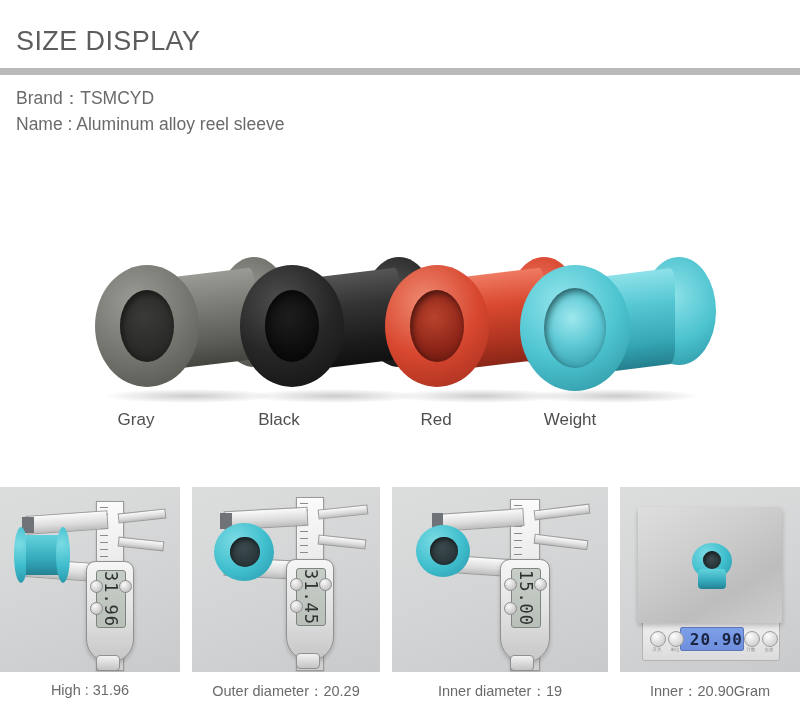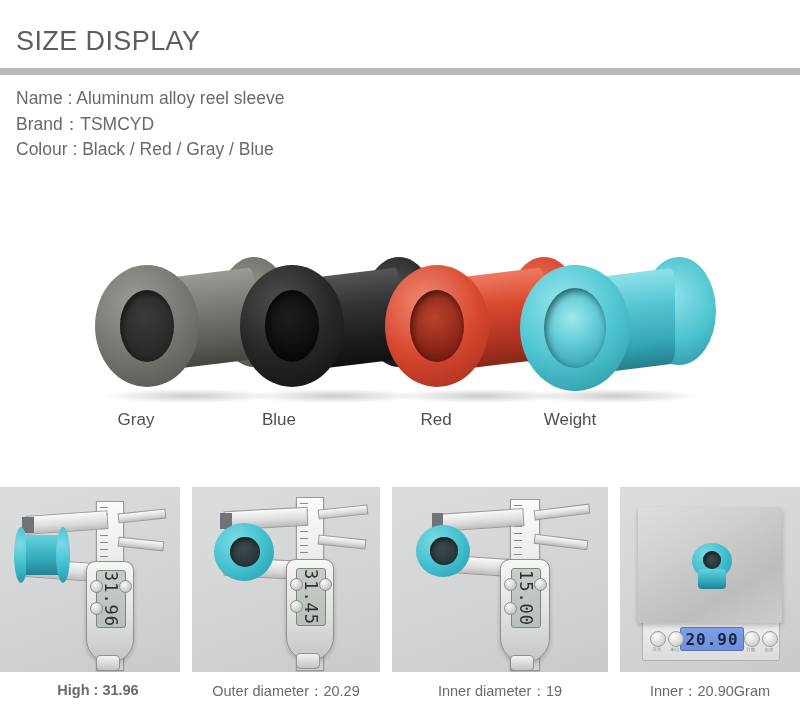--- a/index.html
+++ b/index.html
@@ -201,21 +201,21 @@
     position: absolute;
     background: linear-gradient(180deg, #f2f2f2 0%, #dcdcdc 100%);
     border: 1px solid #b3b3b3;
     border-radius: 3px;
   }
   .scale-lcd {
     position: absolute;
     background: linear-gradient(180deg, #7c9fe8 0%, #6f8fdd 100%);
     border: 1px solid #5d76b8;
     border-radius: 2px;
-    display: flex; align-items: center; justify-content: center;
+    display: flex; align-items: center; justify-content: flex-end;
   }
   .scale-digits {
     font-family: "DejaVu Sans Mono", monospace;
     font-size: 16px;
     font-weight: bold;
     color: #1a2340;
     letter-spacing: 1px;
   }
   .scale-key {
     position: absolute;
@@ -240,23 +240,22 @@
     white-space: nowrap;
   }
 </style>
 </head>
 <body>
 
 <div class="page-title">SIZE DISPLAY</div>
 <div class="title-rule"></div>
 
 <div class="spec-list">
+  <div class="spec-row">Brand：TSMCYD</div>
   <div class="spec-row">Name : Aluminum alloy reel sleeve</div>
-  <div class="spec-row">Brand：TSMCYD</div>
-  <div class="spec-row">Colour : Black / Red / Gray / Blue</div>
 </div>
 
 <div class="hero">
 
   <div class="spool" style="left:95px; width:190px; height:150px;">
     <div class="shadow"></div>
     <div class="flange-back" style="width:74px;height:110px;background:radial-gradient(circle at 40% 35%, #9a9b94 0%, #6f7069 55%, #4a4b46 100%);"></div>
     <div class="barrel" style="width:128px;height:92px;background:linear-gradient(180deg,#9a9b94 0%, #7c7d76 35%, #5c5d58 75%, #44453f 100%);"></div>
     <div class="flange-front" style="width:104px;height:122px;background:radial-gradient(circle at 38% 30%, #9a9b94 0%, #75766f 50%, #4f504a 100%);">
       <div class="bore" style="width:54px;height:72px;background:radial-gradient(circle at 45% 38%, #3a3b37 0%, #2b2c29 60%, #1c1d1b 100%);"></div>
@@ -286,21 +285,21 @@
     <div class="flange-back" style="width:74px;height:108px;background:radial-gradient(circle at 40% 35%, #8fe2e9 0%, #4cc3cf 55%, #2b93a2 100%);"></div>
     <div class="barrel" style="width:120px;height:96px;background:linear-gradient(180deg,#8ee1e9 0%, #55c7d3 35%, #34a6b5 75%, #257f8d 100%);"></div>
     <div class="flange-front" style="width:110px;height:126px;background:radial-gradient(circle at 38% 30%, #93e5ec 0%, #4ec5d1 50%, #2a8f9e 100%);">
       <div class="bore" style="width:62px;height:80px;background:radial-gradient(circle at 45% 38%, #9fe8ee 0%, #5ec9d5 45%, #2d93a2 100%);"></div>
     </div>
   </div>
 
 </div>
 
 <div class="color-label" style="left:96px;  width:80px;">Gray</div>
-<div class="color-label" style="left:239px; width:80px;">Blue</div>
+<div class="color-label" style="left:239px; width:80px;">Black</div>
 <div class="color-label" style="left:396px; width:80px;">Red</div>
 <div class="color-label" style="left:530px; width:80px;">Weight</div>
 
 <div class="panels">
 
   <div class="panel" style="left:0; width:180px;">
     <div class="panel-bg"></div>
     <div class="cal-beam" style="left:96px; top:14px; width:26px; height:168px;"></div>
     <div class="cal-ticks" style="left:100px; top:20px; width:8px; height:70px;"></div>
     <div class="cal-jaw" style="left:26px; top:26px; width:80px; height:17px; transform:rotate(-4deg);"></div>
@@ -392,16 +391,16 @@
     <div class="scale-key" style="left:124px; top:144px;"></div>
     <div class="scale-key" style="left:142px; top:144px;"></div>
     <div class="key-label" style="left:28px; top:160px;">开关</div>
     <div class="key-label" style="left:46px; top:160px;">单位</div>
     <div class="key-label" style="left:122px; top:160px;">计数</div>
     <div class="key-label" style="left:140px; top:160px;">去皮</div>
   </div>
 
 </div>
 
-<div class="panel-caption" style="left:8px;   width:180px;font-weight:bold;">High : 31.96</div>
+<div class="panel-caption" style="left:0;   width:180px;">High : 31.96</div>
 <div class="panel-caption" style="left:192px; width:188px;">Outer diameter：20.29</div>
 <div class="panel-caption" style="left:392px; width:216px;">Inner diameter：19</div>
 <div class="panel-caption" style="left:620px; width:180px;">Inner：20.90Gram</div>
 
 </body></html>

